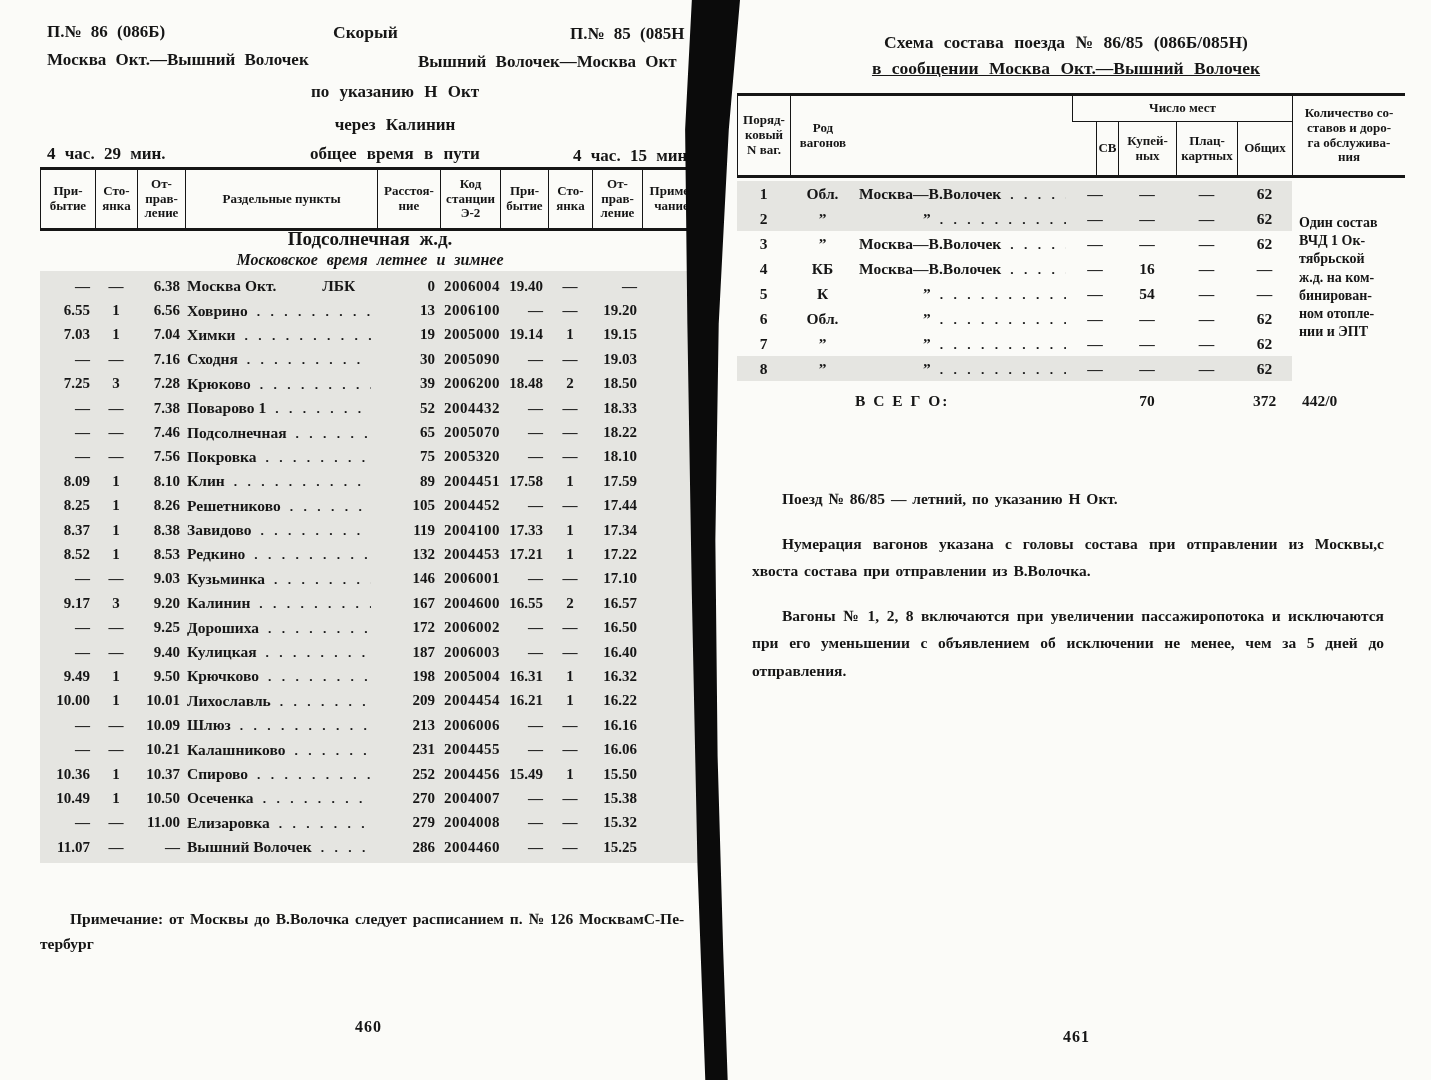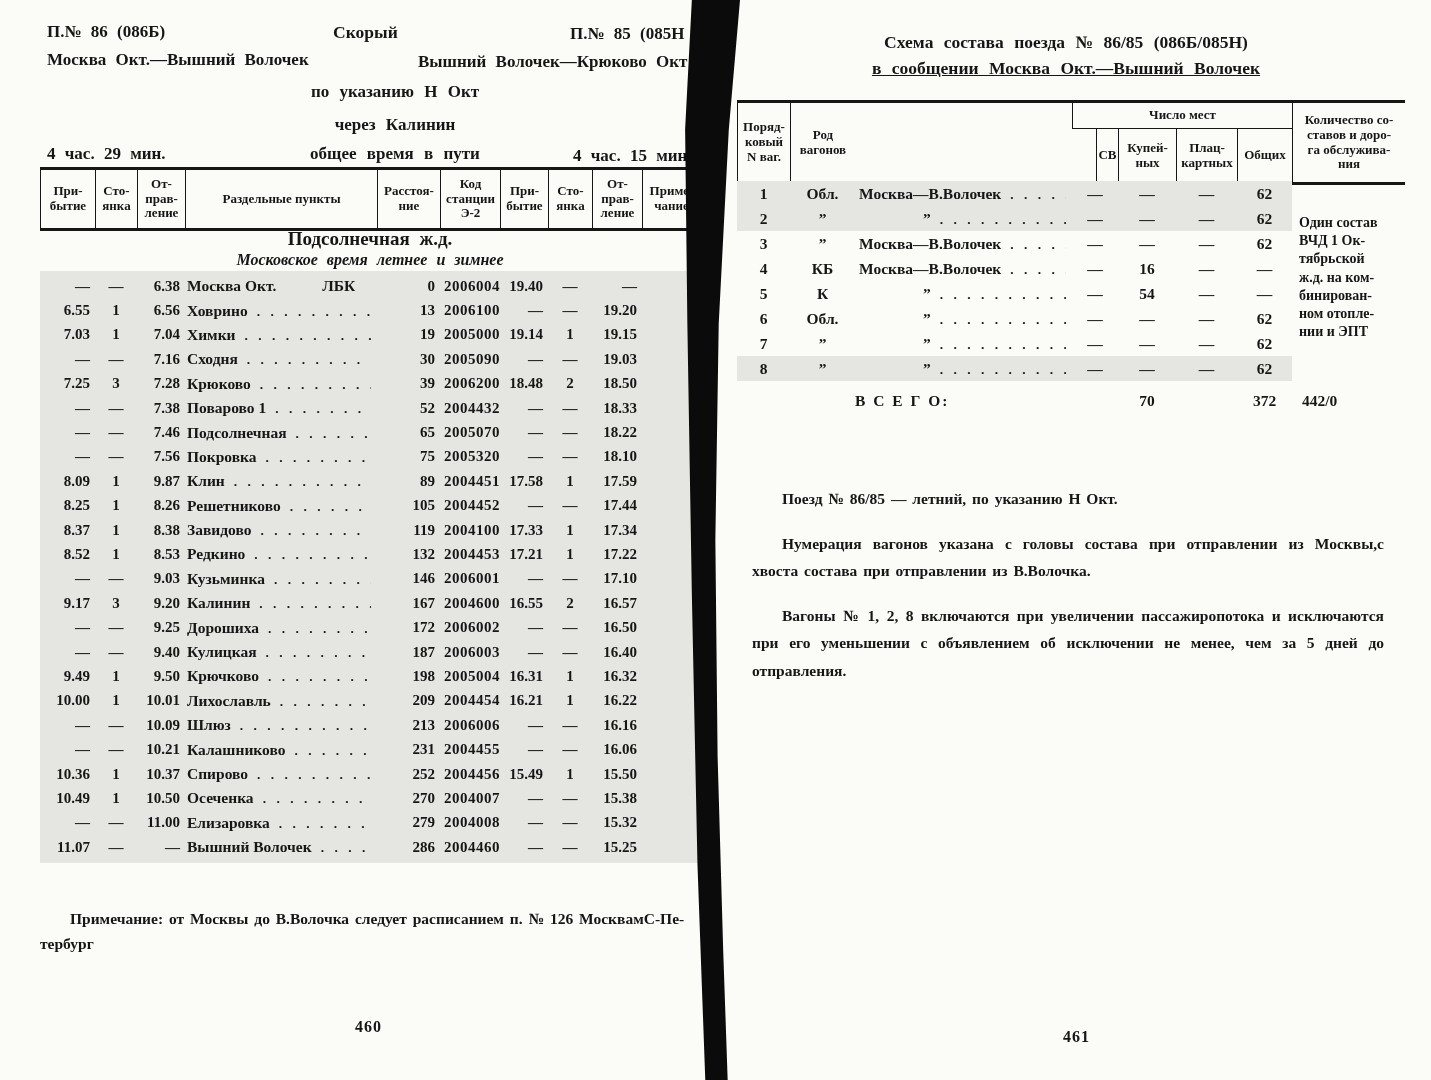--- a/index.html
+++ b/index.html
@@ -51,21 +51,21 @@
   .sfx{margin-left:46px;}
   .dots{flex:1 1 auto;overflow:hidden;white-space:nowrap;margin:0 6px 0 9px;font-size:13.5px;}
   .dots::after{content:". . . . . . . . . . . . . . . . . . . . . . . . . . . . . . . . . . . . . .";letter-spacing:3.5px;}
 
   .lnote{position:absolute;left:40px;top:906px;width:666px;font-size:15.5px;line-height:25px;text-indent:30px;white-space:pre-line;word-spacing:2px;}
   .pgnum{position:absolute;font-size:16px;letter-spacing:1px;}
 
   
   .rtitle{position:absolute;left:0;top:29px;width:678px;text-align:center;font-size:17.5px;line-height:26px;word-spacing:6px;}
   .rheader{
-    position:absolute;left:10px;top:100px;width:668px;height:79px;
+    position:absolute;left:10px;top:93px;width:668px;height:79px;
     display:grid;grid-template-columns:53px 65px 217px 46px 58px 61px 55px 113px;
     grid-template-rows:26px 53px;
     border-top:3px solid #161616;border-bottom:3px solid #161616;
   }
   .rhc{
     border-left:1.6px solid #161616;
     display:flex;align-items:center;justify-content:center;
     text-align:center;font-size:13px;line-height:1.15;white-space:pre-line;padding:1px;
   }
   .rh1{grid-row:1/3;grid-column:1;}
@@ -103,21 +103,21 @@
   .paras p{margin:17px;text-indent:30px;}
 </style>
 </head>
 <body>
 
 <div class="page" id="left-page">
   <div class="hspan" style="left:47px;top:22px;">П.№ 86 (086Б)</div>
   <div class="hspan" style="left:333px;top:22px;font-size:17.5px;">Скорый</div>
   <div class="hspan" style="left:570px;top:24px;">П.№ 85 (085Н</div>
   <div class="hspan" style="left:47px;top:50px;">Москва Окт.—Вышний Волочек</div>
-  <div class="hspan" style="left:418px;top:52px;">Вышний Волочек—Крюково Окт</div>
+  <div class="hspan" style="left:418px;top:52px;">Вышний Волочек—Москва Окт</div>
   <div class="hcenter" style="top:82px;">по указанию Н Окт</div>
   <div class="hcenter" style="top:115px;">через Калинин</div>
   <div class="hspan" style="left:47px;top:144px;">4 час. 29 мин.</div>
   <div class="hcenter" style="top:144px;">общее время в пути</div>
   <div class="hspan" style="left:573px;top:146px;">4 час. 15 мин</div>
 
   <div class="lheader">
     <div class="hcell">При-
 бытие</div>
     <div class="hcell">Сто-
@@ -262,21 +262,21 @@
         <div class="ra">75</div>
         <div class="co">2005320</div>
         <div class="ra">—</div>
         <div class="ce">—</div>
         <div class="ra">18.10</div>
         <div class=""></div>
       </div>
       <div class="lrow">
         <div class="ra">8.09</div>
         <div class="ce">1</div>
-        <div class="ra">9.87</div>
+        <div class="ra">8.10</div>
         <div class="station">
           <div class="snm">Клин</div>
           <div class="dots"></div>
         </div>
         <div class="ra">89</div>
         <div class="co">2004451</div>
         <div class="ra">17.58</div>
         <div class="ce">1</div>
         <div class="ra">17.59</div>
         <div class=""></div>

